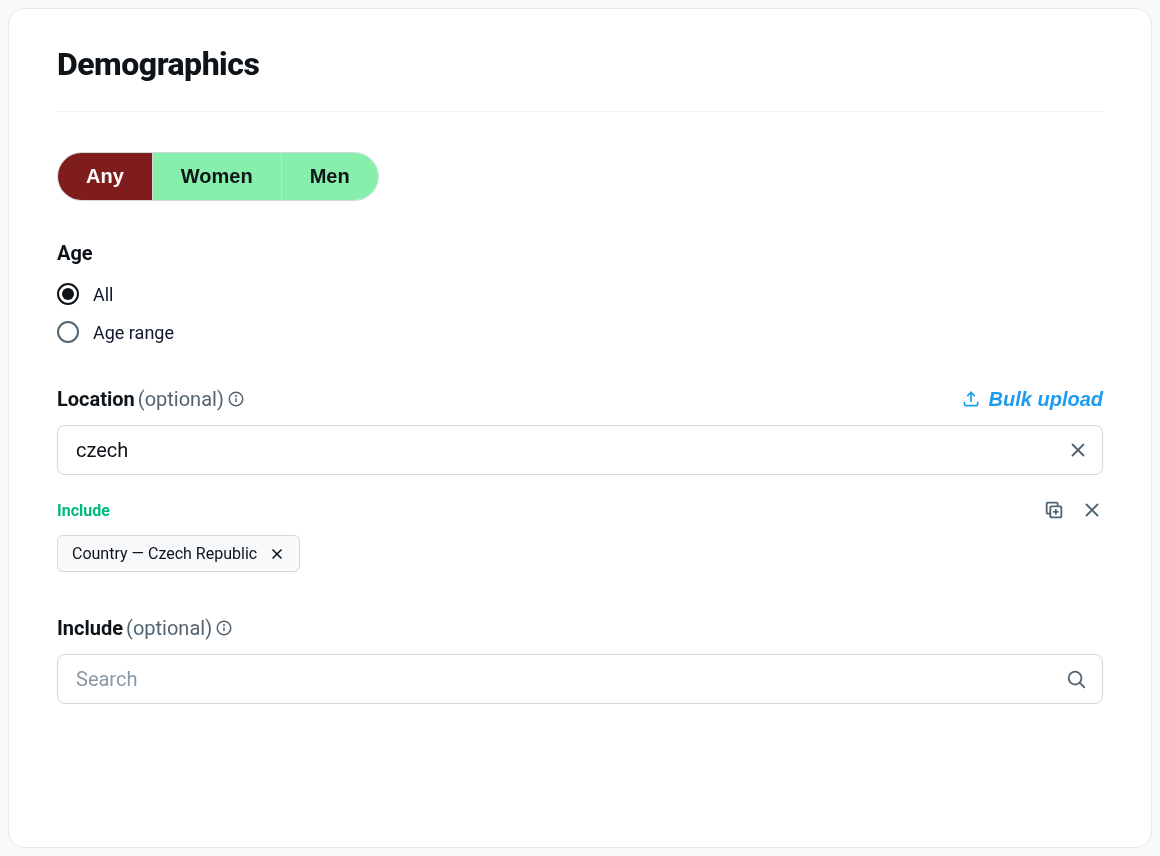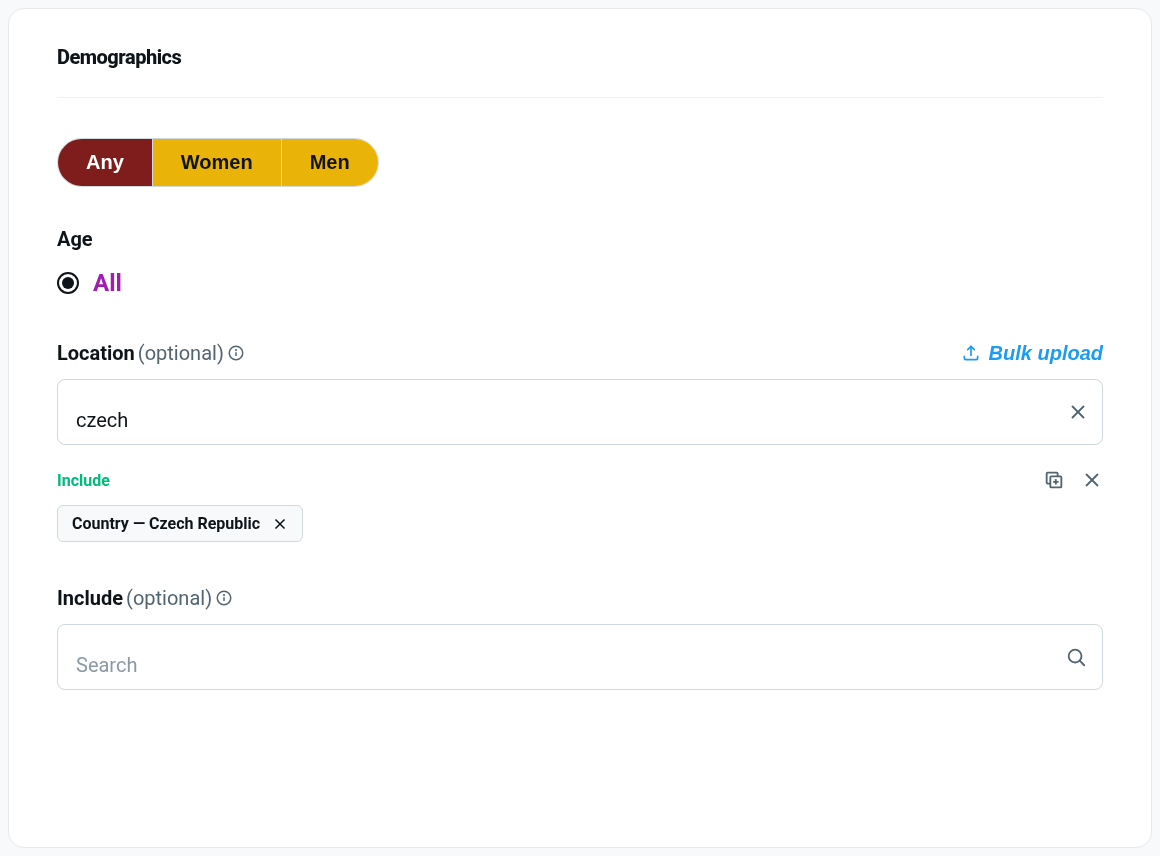--- a/index.html
+++ b/index.html
@@ -16,21 +16,21 @@
       height: 856px;
     }
     .card {
       background: #ffffff;
       border: 1px solid #e7e9ea;
       border-radius: 16px;
       padding: 36px 48px 40px 48px;
       height: 100%;
     }
     .page-title {
-      font-size: 20px;
+      font-size: 32px;
       font-weight: 800;
       letter-spacing: -0.5px;
       margin-bottom: 28px;
     }
     .divider {
       border: none;
       border-top: 1px solid #eff3f4;
       margin-bottom: 40px;
     }
     .section-label {
@@ -42,21 +42,21 @@
       display: inline-flex;
       border: 1px solid #cfd9de;
       border-radius: 9999px;
       overflow: hidden;
       margin-bottom: 40px;
     }
     .segmented-item {
       font-size: 20px;
       font-weight: 700;
       padding: 12px 28px;
-      background: #eab308;
+      background: #86efac;
       border: none;
       cursor: pointer;
       color: #0f1419;
     }
     .segmented-item + .segmented-item {
       border-left: 1px solid #cfd9de;
     }
     .segmented-item.active {
       background: #7f1d1d;
       color: #ffffff;
@@ -86,23 +86,22 @@
     .radio-circle.unselected {
       border-color: #536471;
     }
     .radio-dot {
       width: 12px;
       height: 12px;
       background: #0f1419;
       border-radius: 50%;
     }
     .radio-label {
-      font-size: 24px;
-      color: #a21caf;
-      font-weight: bold;
+      font-size: 18px;
+      color: #0f172a;
     }
     .field-row {
       display: flex;
       align-items: center;
       justify-content: space-between;
       margin-bottom: 14px;
     }
     .field-label-wrap {
       display: flex;
       align-items: center;
@@ -139,21 +138,21 @@
       width: 20px;
       height: 20px;
     }
     .text-input {
       position: relative;
       margin-bottom: 24px;
     }
     .text-input input {
       width: 100%;
       font-size: 20px;
-      padding: 28px 48px 12px 18px;
+      padding: 12px 48px 12px 18px;
       border: 1px solid #cfd9de;
       border-radius: 8px;
       color: #0f1419;
       font-family: inherit;
       outline: none;
     }
     .text-input input::placeholder {
       color: #8b98a5;
     }
     .input-clear {
@@ -219,21 +218,21 @@
     }
     .chip {
       display: inline-flex;
       align-items: center;
       gap: 12px;
       background: #f7f9fa;
       border: 1px solid #cfd9de;
       border-radius: 6px;
       padding: 8px 14px;
       font-size: 16px;
-      font-weight: 700;
+      font-weight: 400;
       color: #0f1419;
     }
     .chip-remove {
       width: 16px;
       height: 16px;
       color: #0f1419;
       cursor: pointer;
       background: none;
       border: none;
       padding: 0;
@@ -260,20 +259,24 @@
   </div>
 
   
   <div class="section-label">Age</div>
   <div class="radio-group">
     <div class="radio-option">
       <span class="radio-circle">
           <span class="radio-dot"></span>
         </span>
       <span class="radio-label">All</span>
+    </div>
+    <div class="radio-option">
+      <span class="radio-circle unselected"></span>
+      <span class="radio-label">Age range</span>
     </div>
   </div>
 
   
   <div class="field-row">
     <div class="field-label-wrap">
       <span class="field-label">Location</span>
       <span class="optional">(optional)</span>
       <span class="info-icon">
         <svg viewBox="0 0 24 24" fill="none" stroke="currentColor" stroke-width="2">

